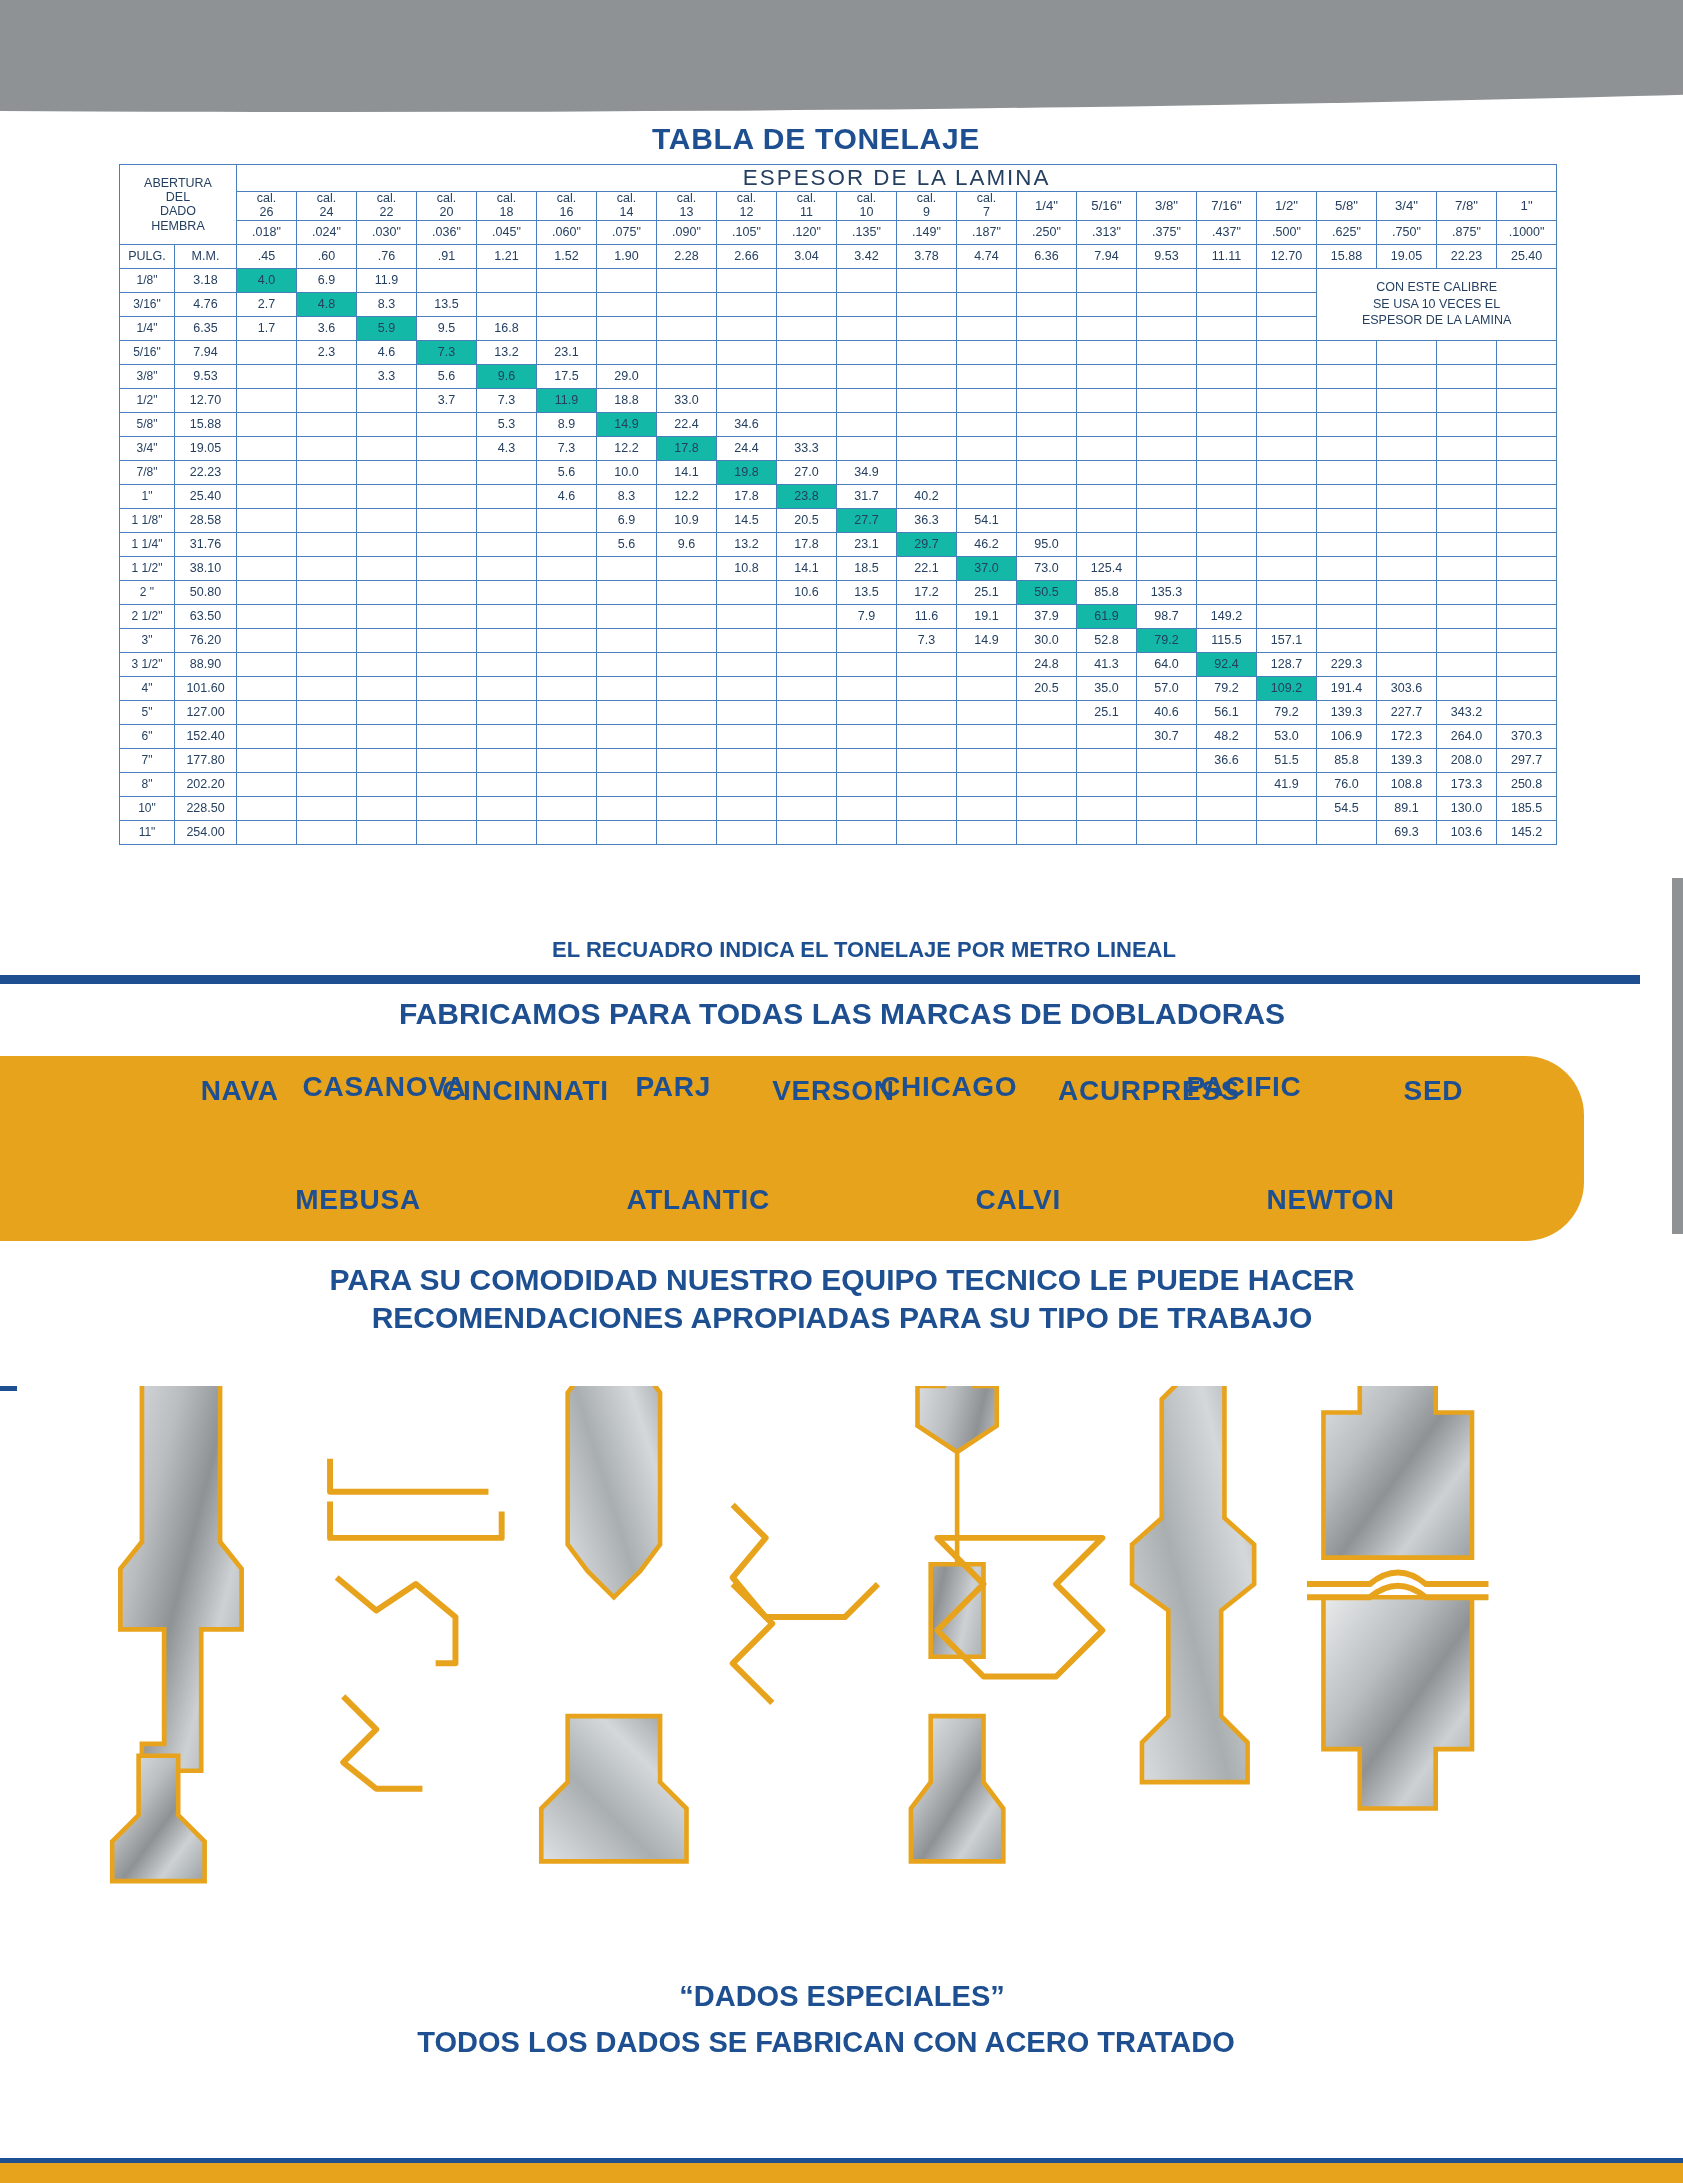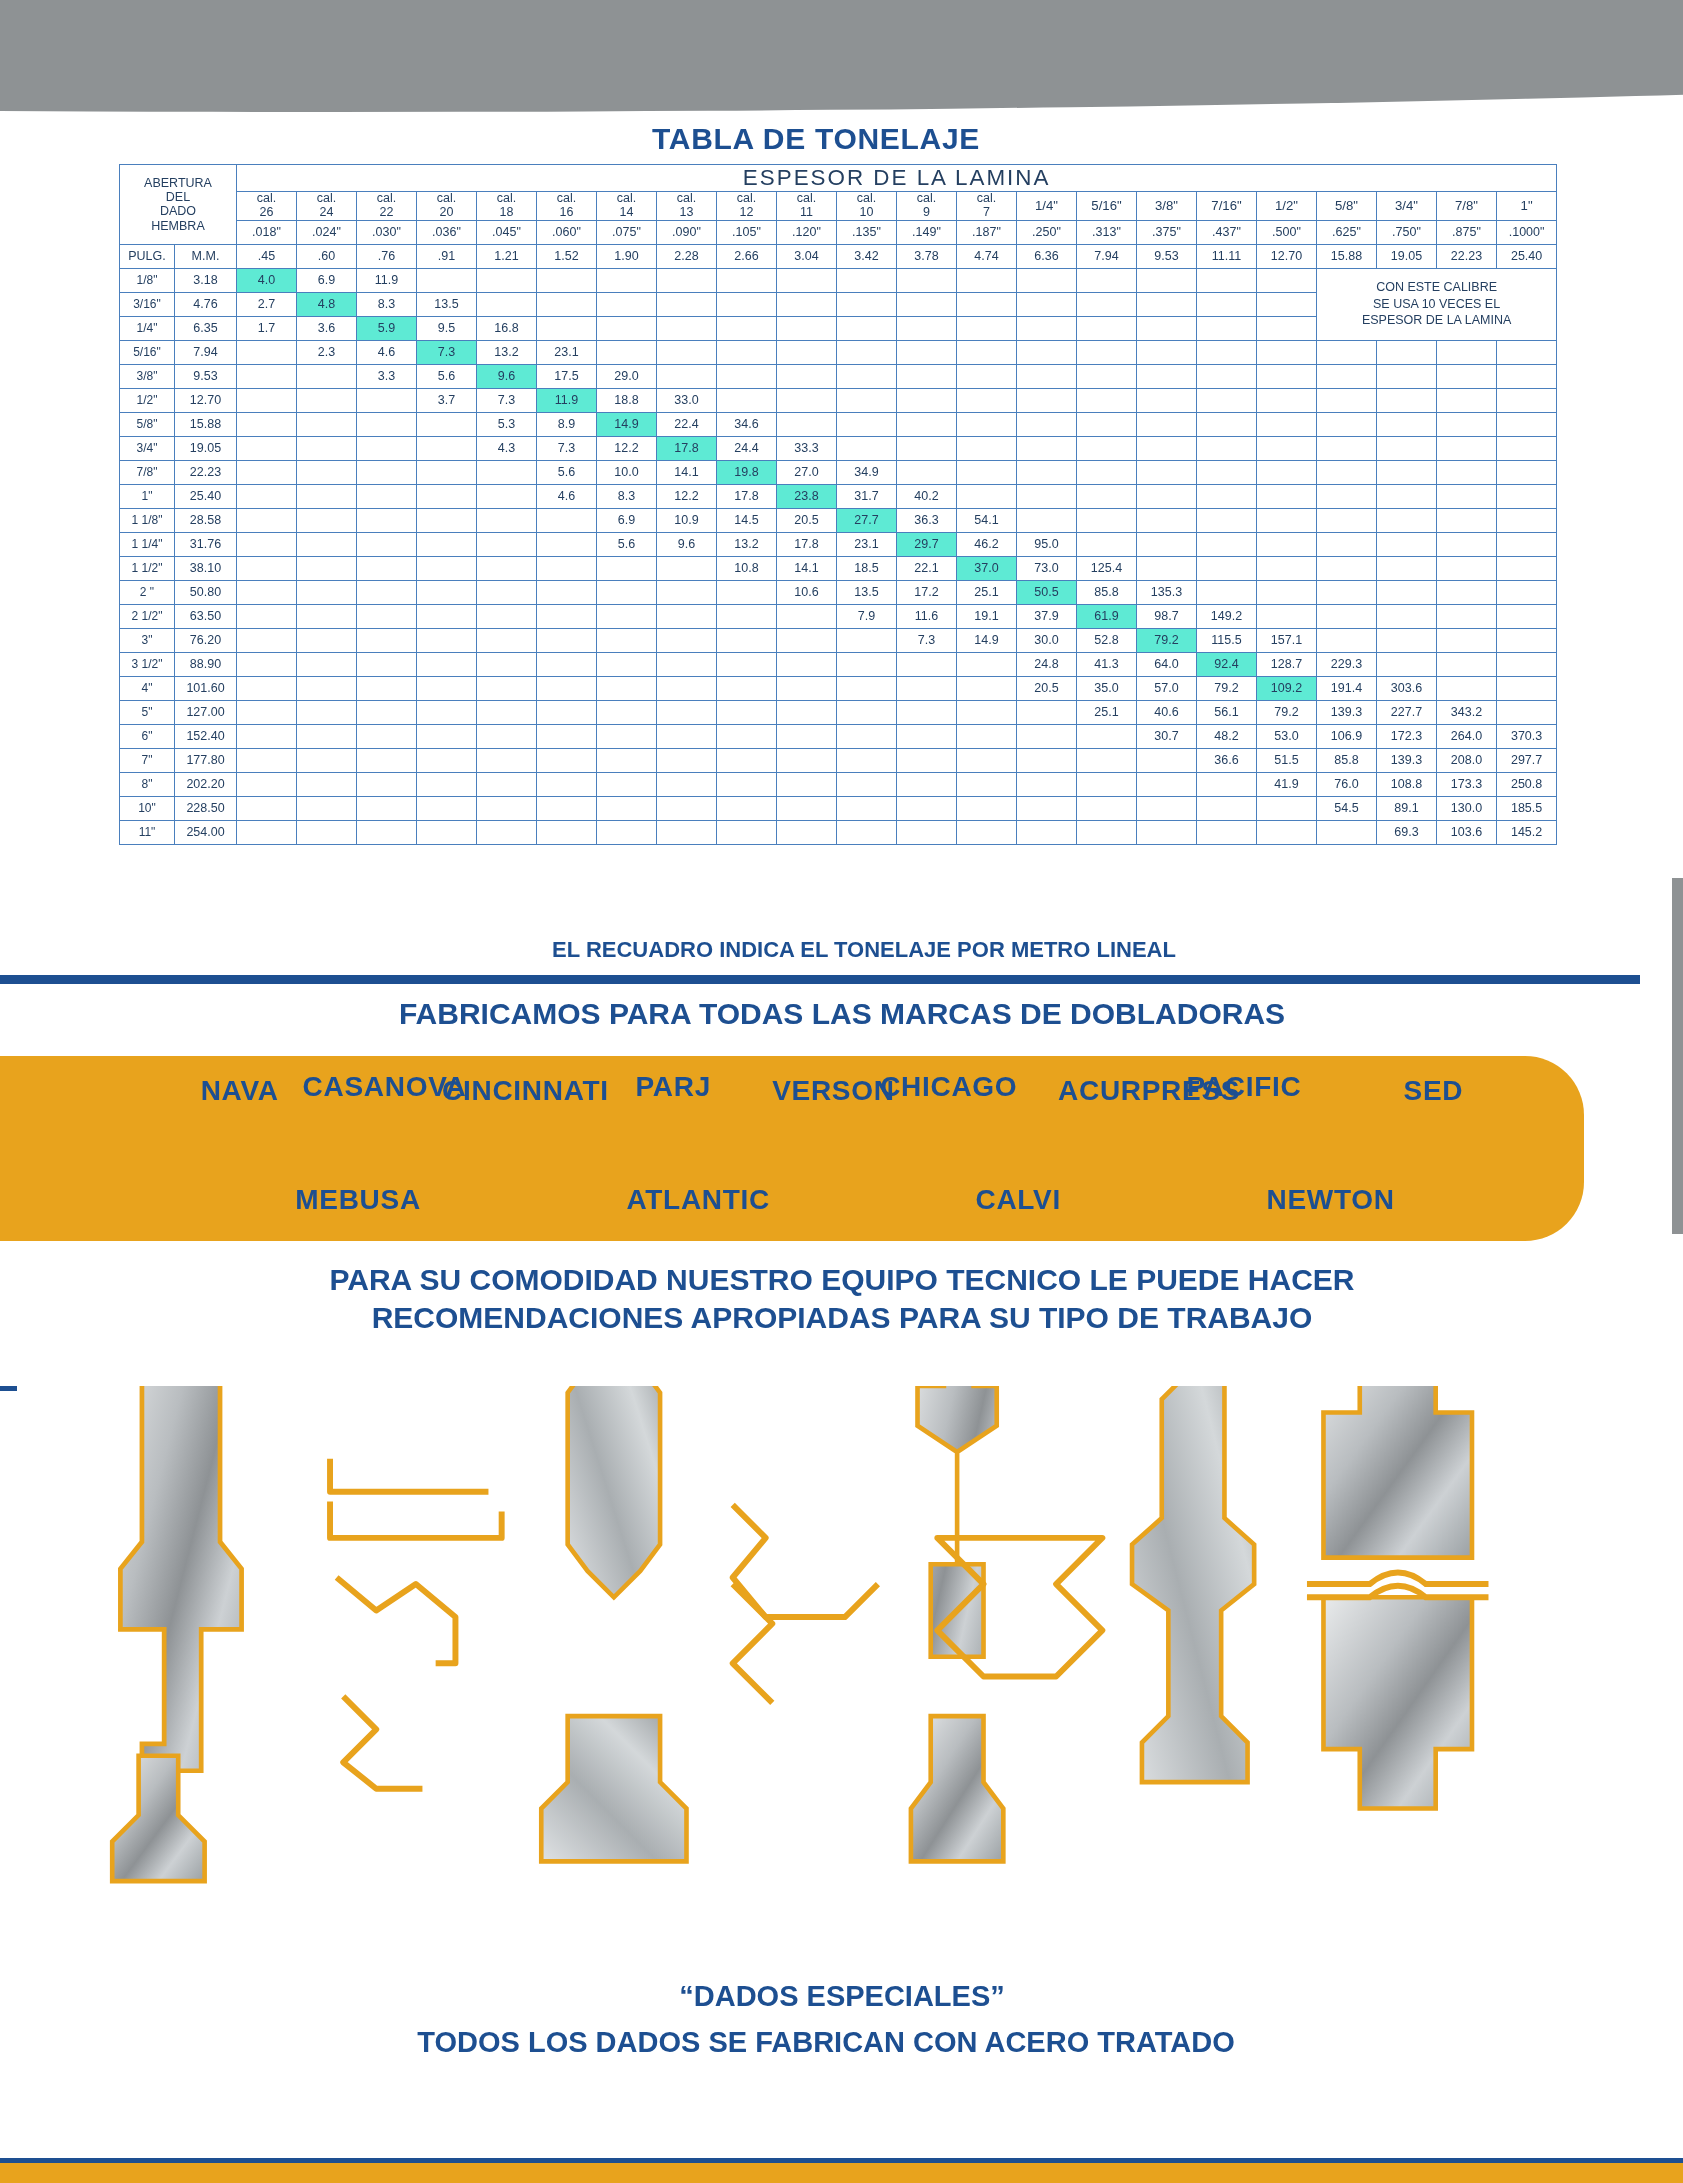--- a/index.html
+++ b/index.html
@@ -73,21 +73,21 @@
     font-weight: bold;
     color: #1d4f91;
     line-height: 1.15;
     width: 117px;
   }
   .cal-cell { font-size: 12.5px; line-height: 1.1; font-weight: normal; margin-top: 36px; }
   .fr-cell { font-size: 13.2px; }
   .inch-row td { font-size: 12.5px; }
   .mm-row td { font-size: 12.5px; }
   .lbl { font-weight: bold; font-size: 12px; }
-  .hl { background: #5eead4; margin-left: 9px; }
+  .hl { background: #14b8a6; margin-left: 9px; }
   .note {
     font-size: 12.5px;
     font-weight: bold;
     color: #1d4f91;
     line-height: 1.35;
     text-align: center;
   }
   
   .tbl-caption {
     position: absolute;

